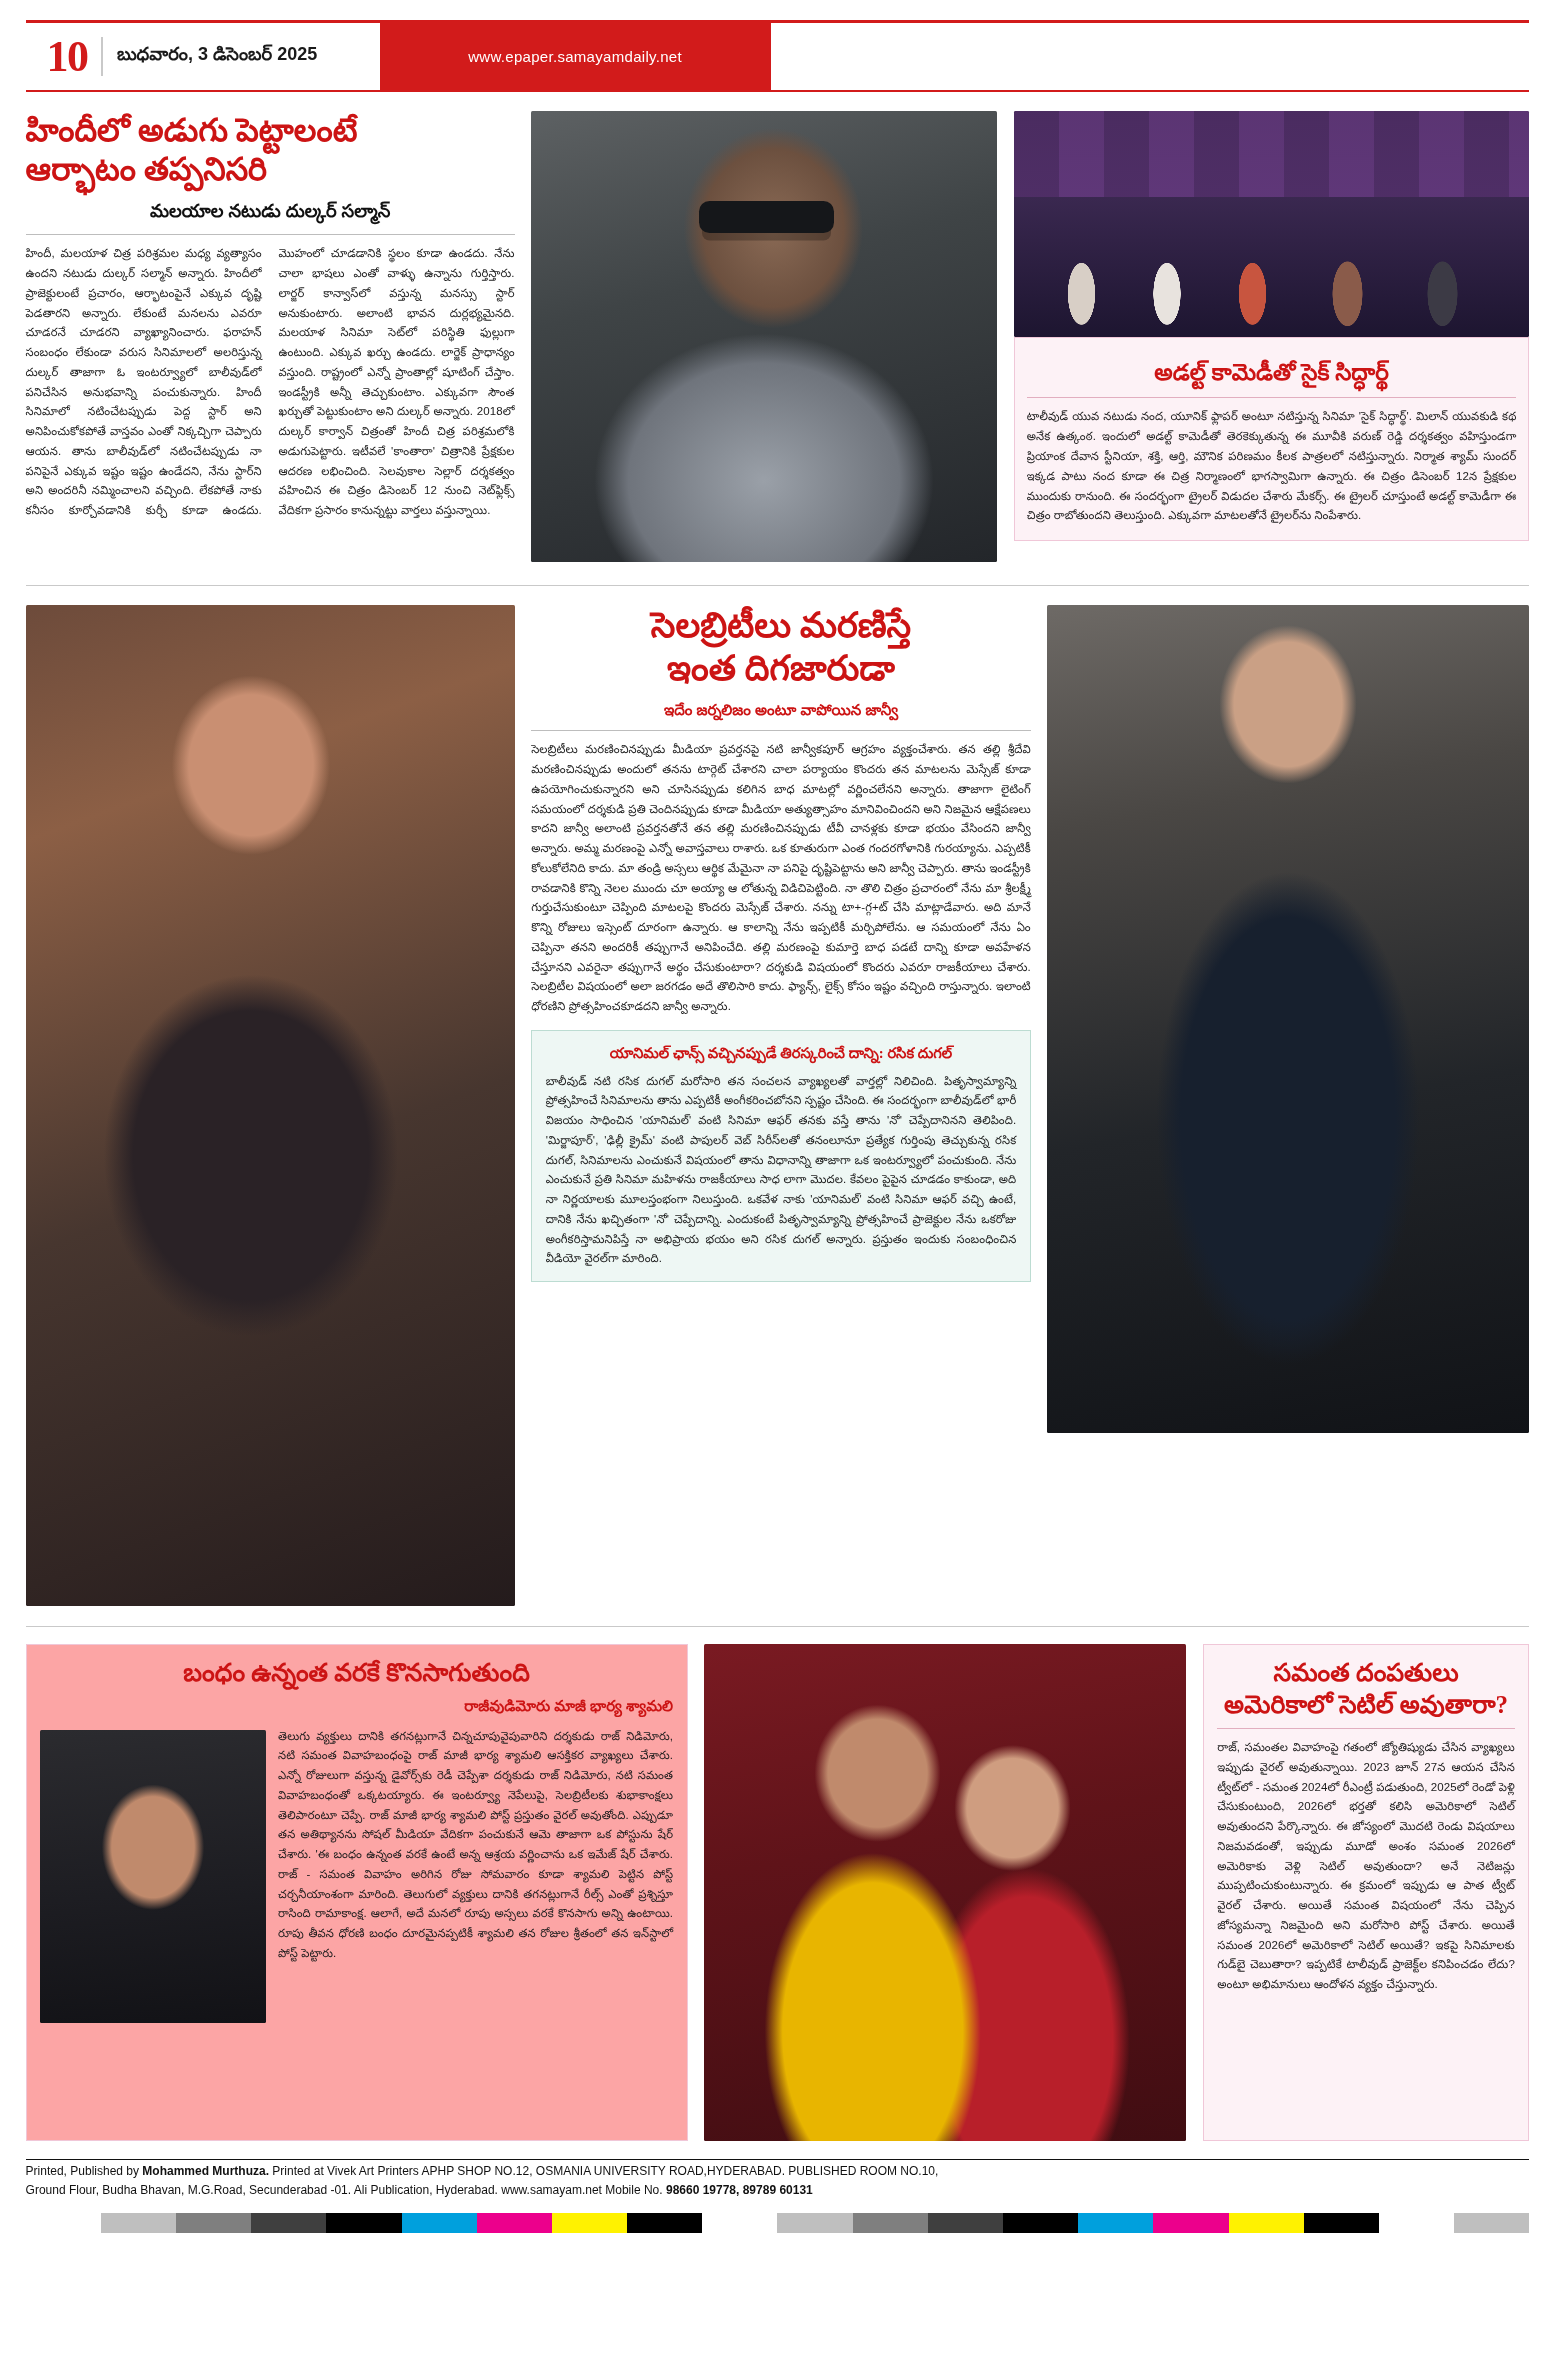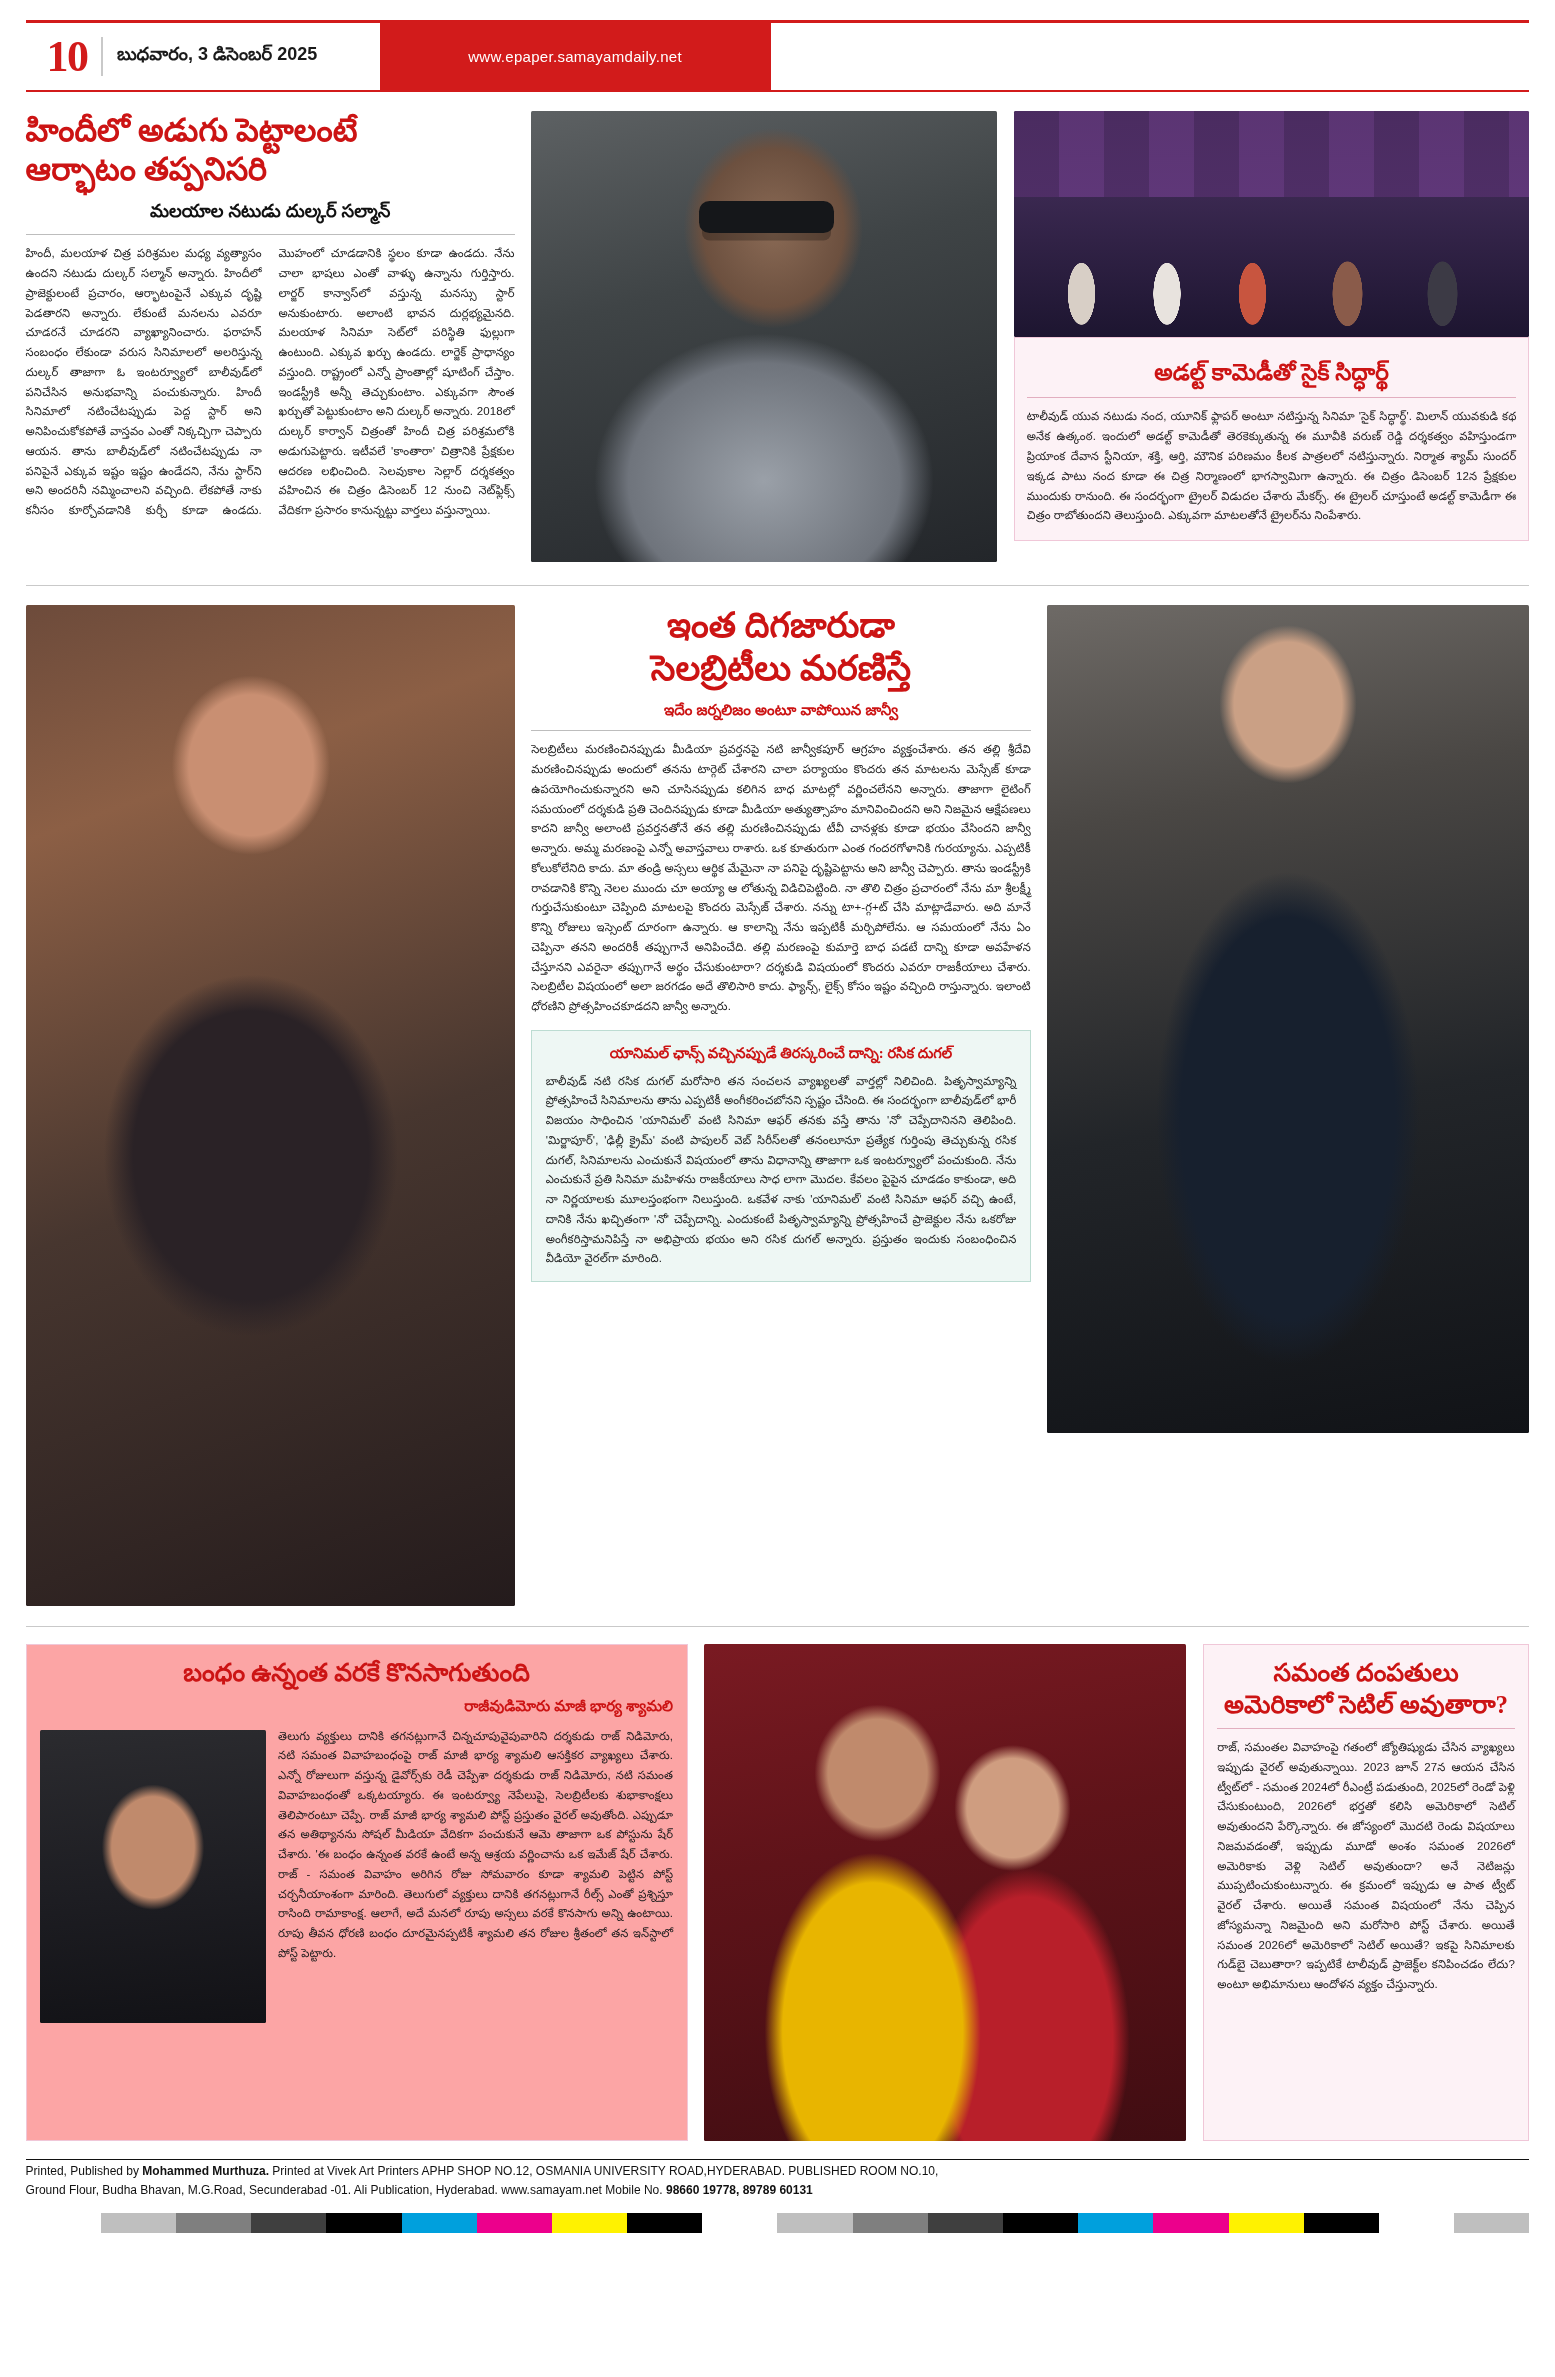--- a/index.html
+++ b/index.html
@@ -356,22 +356,22 @@
       </div>
     </div>
 
     <div class="sec2">
 
       <div class="sec2-left">
         <div class="photo ph-janhvi"></div>
       </div>
 
       <div class="sec2-mid">
+        <div class="h2-big">సెలబ్రిటీలు మరణిస్తే</div>
         <div class="h2-big">ఇంత దిగజారుడా</div>
-        <div class="h2-big">సెలబ్రిటీలు మరణిస్తే</div>
         <div class="h2-kicker">ఇదేం జర్నలిజం అంటూ వాపోయిన జాన్వీ</div>
         <div class="divline"></div>
         <div class="body-text">సెలబ్రిటీలు మరణించినప్పుడు మీడియా ప్రవర్తనపై నటి జాన్వీకపూర్ ఆగ్రహం వ్యక్తంచేశారు. తన తల్లి శ్రీదేవి మరణించినప్పుడు అందులో తనను టార్గెట్ చేశారని చాలా పర్యాయం కొందరు తన మాటలను మెస్సేజ్ కూడా ఉపయోగించుకున్నారని అని చూసినప్పుడు కలిగిన బాధ మాటల్లో వర్ణించలేనని అన్నారు. తాజాగా లైటింగ్ సమయంలో దర్శకుడి ప్రతి చెందినప్పుడు కూడా మీడియా అత్యుత్సాహం మానివించిందని అని నిజమైన ఆక్షేపణలు కాదని జాన్వీ అలాంటి ప్రవర్తనతోనే తన తల్లి మరణించినప్పుడు టీవీ చానళ్లకు కూడా భయం వేసిందని జాన్వీ అన్నారు. అమ్మ మరణంపై ఎన్నో అవాస్తవాలు రాశారు. ఒక కూతురుగా ఎంత గందరగోళానికి గురయ్యాను. ఎప్పటికీ కోలుకోలేనిది కాదు. మా తండ్రి అస్సలు ఆర్థిక మేమైనా నా పనిపై దృష్టిపెట్టాను అని జాన్వీ చెప్పారు. తాను ఇండస్ట్రీకి రావడానికి కొన్ని నెలల ముందు చూ అయ్యా ఆ లోతున్న విడిచిపెట్టింది. నా తొలి చిత్రం ప్రచారంలో నేను మా శ్రీలక్ష్మీ గుర్తుచేసుకుంటూ చెప్పింది మాటలపై కొందరు మెస్సేజ్ చేశారు. నన్ను టా+-గ్గ+ట్ చేసి మాట్లాడేవారు. అది మానే కొన్ని రోజులు ఇస్సెంట్ దూరంగా ఉన్నారు. ఆ కాలాన్ని నేను ఇప్పటికీ మర్చిపోలేను. ఆ సమయంలో నేను ఏం చెప్పినా తనని అందరికీ తప్పుగానే అనిపించేది. తల్లి మరణంపై కుమార్తె బాధ పడటే దాన్ని కూడా అవహేళన చేస్తూనని ఎవరైనా తప్పుగానే అర్థం చేసుకుంటారా? దర్శకుడి విషయంలో కొందరు ఎవరూ రాజకీయాలు చేశారు. సెలబ్రిటీల విషయంలో అలా జరగడం అదే తొలిసారి కాదు. ఫ్యాన్స్, లైక్స్ కోసం ఇష్టం వచ్చింది రాస్తున్నారు. ఇలాంటి ధోరణిని ప్రోత్సహించకూడదని జాన్వీ అన్నారు.</div>
 
         <div class="box-mint">
           <h3>యానిమల్ ఛాన్స్ వచ్చినప్పుడే తిరస్కరించే దాన్ని: రసిక దుగల్</h3>
           <div class="body-text">బాలీవుడ్ నటి రసిక దుగల్ మరోసారి తన సంచలన వ్యాఖ్యలతో వార్తల్లో నిలిచింది. పితృస్వామ్యాన్ని ప్రోత్సహించే సినిమాలను తాను ఎప్పటికీ అంగీకరించబోనని స్పష్టం చేసింది. ఈ సందర్భంగా బాలీవుడ్‌లో భారీ విజయం సాధించిన 'యానిమల్' వంటి సినిమా ఆఫర్ తనకు వస్తే తాను 'నో' చెప్పేదానినని తెలిపింది. 'మిర్జాపూర్', 'ఢిల్లీ క్రైమ్' వంటి పాపులర్ వెబ్ సిరీస్‌లతో తనంలూనూ ప్రత్యేక గుర్తింపు తెచ్చుకున్న రసిక దుగల్, సినిమాలను ఎంచుకునే విషయంలో తాను విధానాన్ని తాజాగా ఒక ఇంటర్వ్యూలో పంచుకుంది. నేను ఎంచుకునే ప్రతి సినిమా మహిళను రాజకీయాలు సాధ లాగా మొదల. కేవలం పైపైన చూడడం కాకుండా, అది నా నిర్ణయాలకు మూలస్తంభంగా నిలుస్తుంది. ఒకవేళ నాకు 'యానిమల్' వంటి సినిమా ఆఫర్ వచ్చి ఉంటే, దానికి నేను ఖచ్చితంగా 'నో' చెప్పేదాన్ని. ఎందుకంటే పితృస్వామ్యాన్ని ప్రోత్సహించే ప్రాజెక్టుల నేను ఒకరోజు అంగీకరిస్తామనిపిస్తే నా అభిప్రాయ భయం అని రసిక దుగల్ అన్నారు. ప్రస్తుతం ఇందుకు సంబంధించిన వీడియో వైరల్‌గా మారింది.</div>
         </div>
       </div>
 

